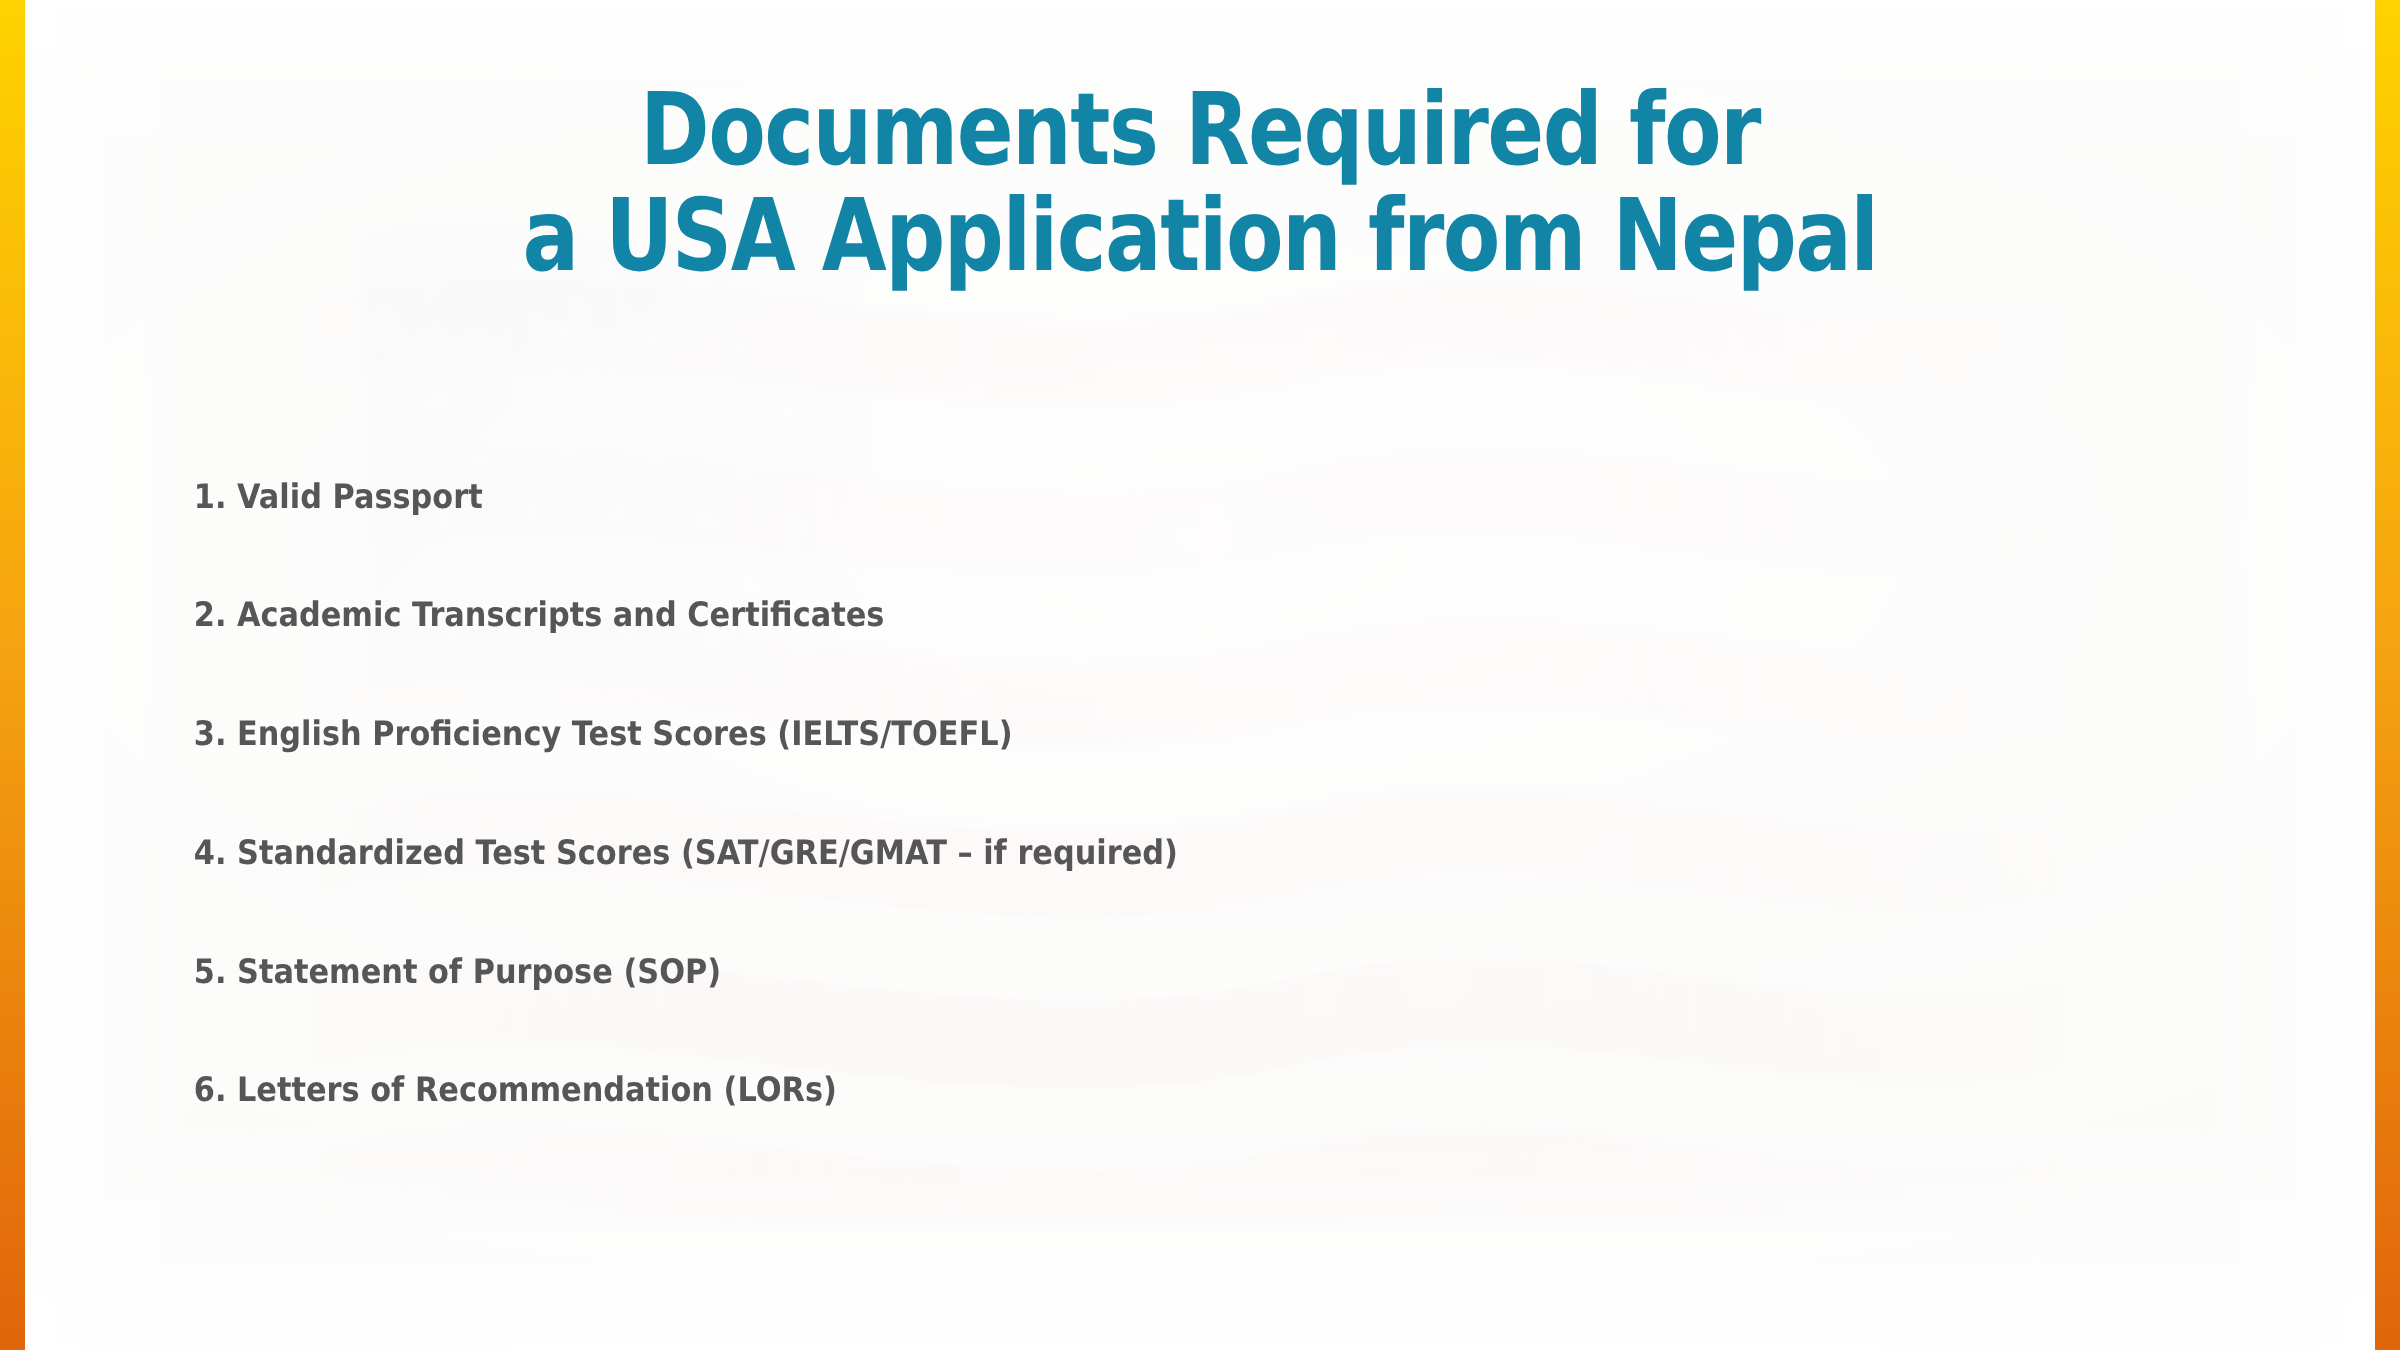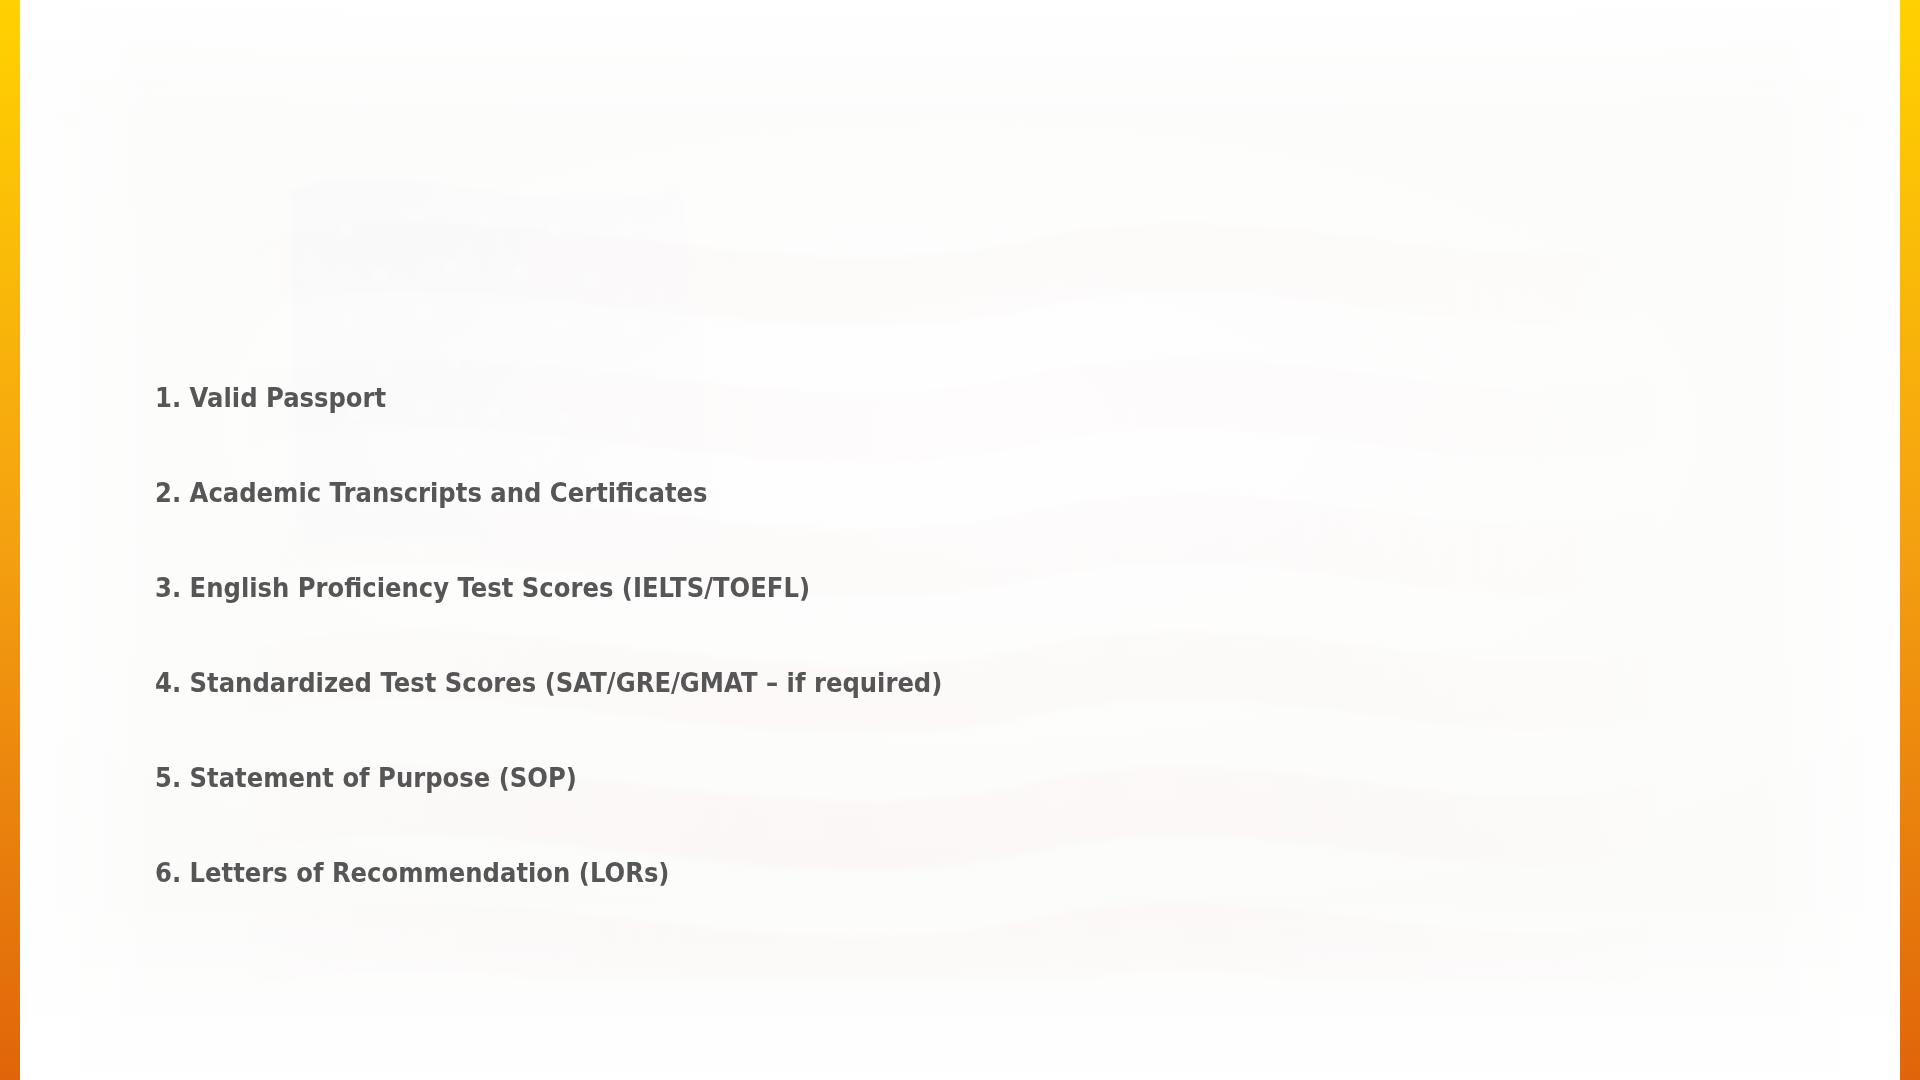--- a/index.html
+++ b/index.html
@@ -186,20 +186,24 @@
         <circle cx="252" cy="386" r="7"></circle>
           <circle cx="322" cy="392" r="7"></circle>
         <circle cx="392" cy="396" r="7"></circle>
       </g>
     </svg>
   </div>
 
   <div class="bg-wash"></div>
   <div class="bg-edge"></div>
 
+  <div class="title-block">
+    <div class="title-line" style="color: rgb(18, 133, 166);">Documents Required for</div>
+    <div class="title-line" style="color: rgb(18, 133, 166);">a USA Application from Nepal</div>
+  </div>
 
   <div class="lists">
 
     <div class="col col-left">
       <div class="list-item" style="color: rgb(86, 86, 86);">1. Valid Passport</div>
       <div class="list-item" style="color: rgb(86, 86, 86);">2. Academic Transcripts and Certificates</div>
       <div class="list-item" style="color: rgb(86, 86, 86);">3. English Proficiency Test Scores (IELTS/TOEFL)</div>
       <div class="list-item" style="color: rgb(86, 86, 86);">4. Standardized Test Scores (SAT/GRE/GMAT – if required)</div>
       <div class="list-item" style="color: rgb(86, 86, 86);">5. Statement of Purpose (SOP)</div>
       <div class="list-item" style="color: rgb(86, 86, 86);">6. Letters of Recommendation (LORs)</div>

